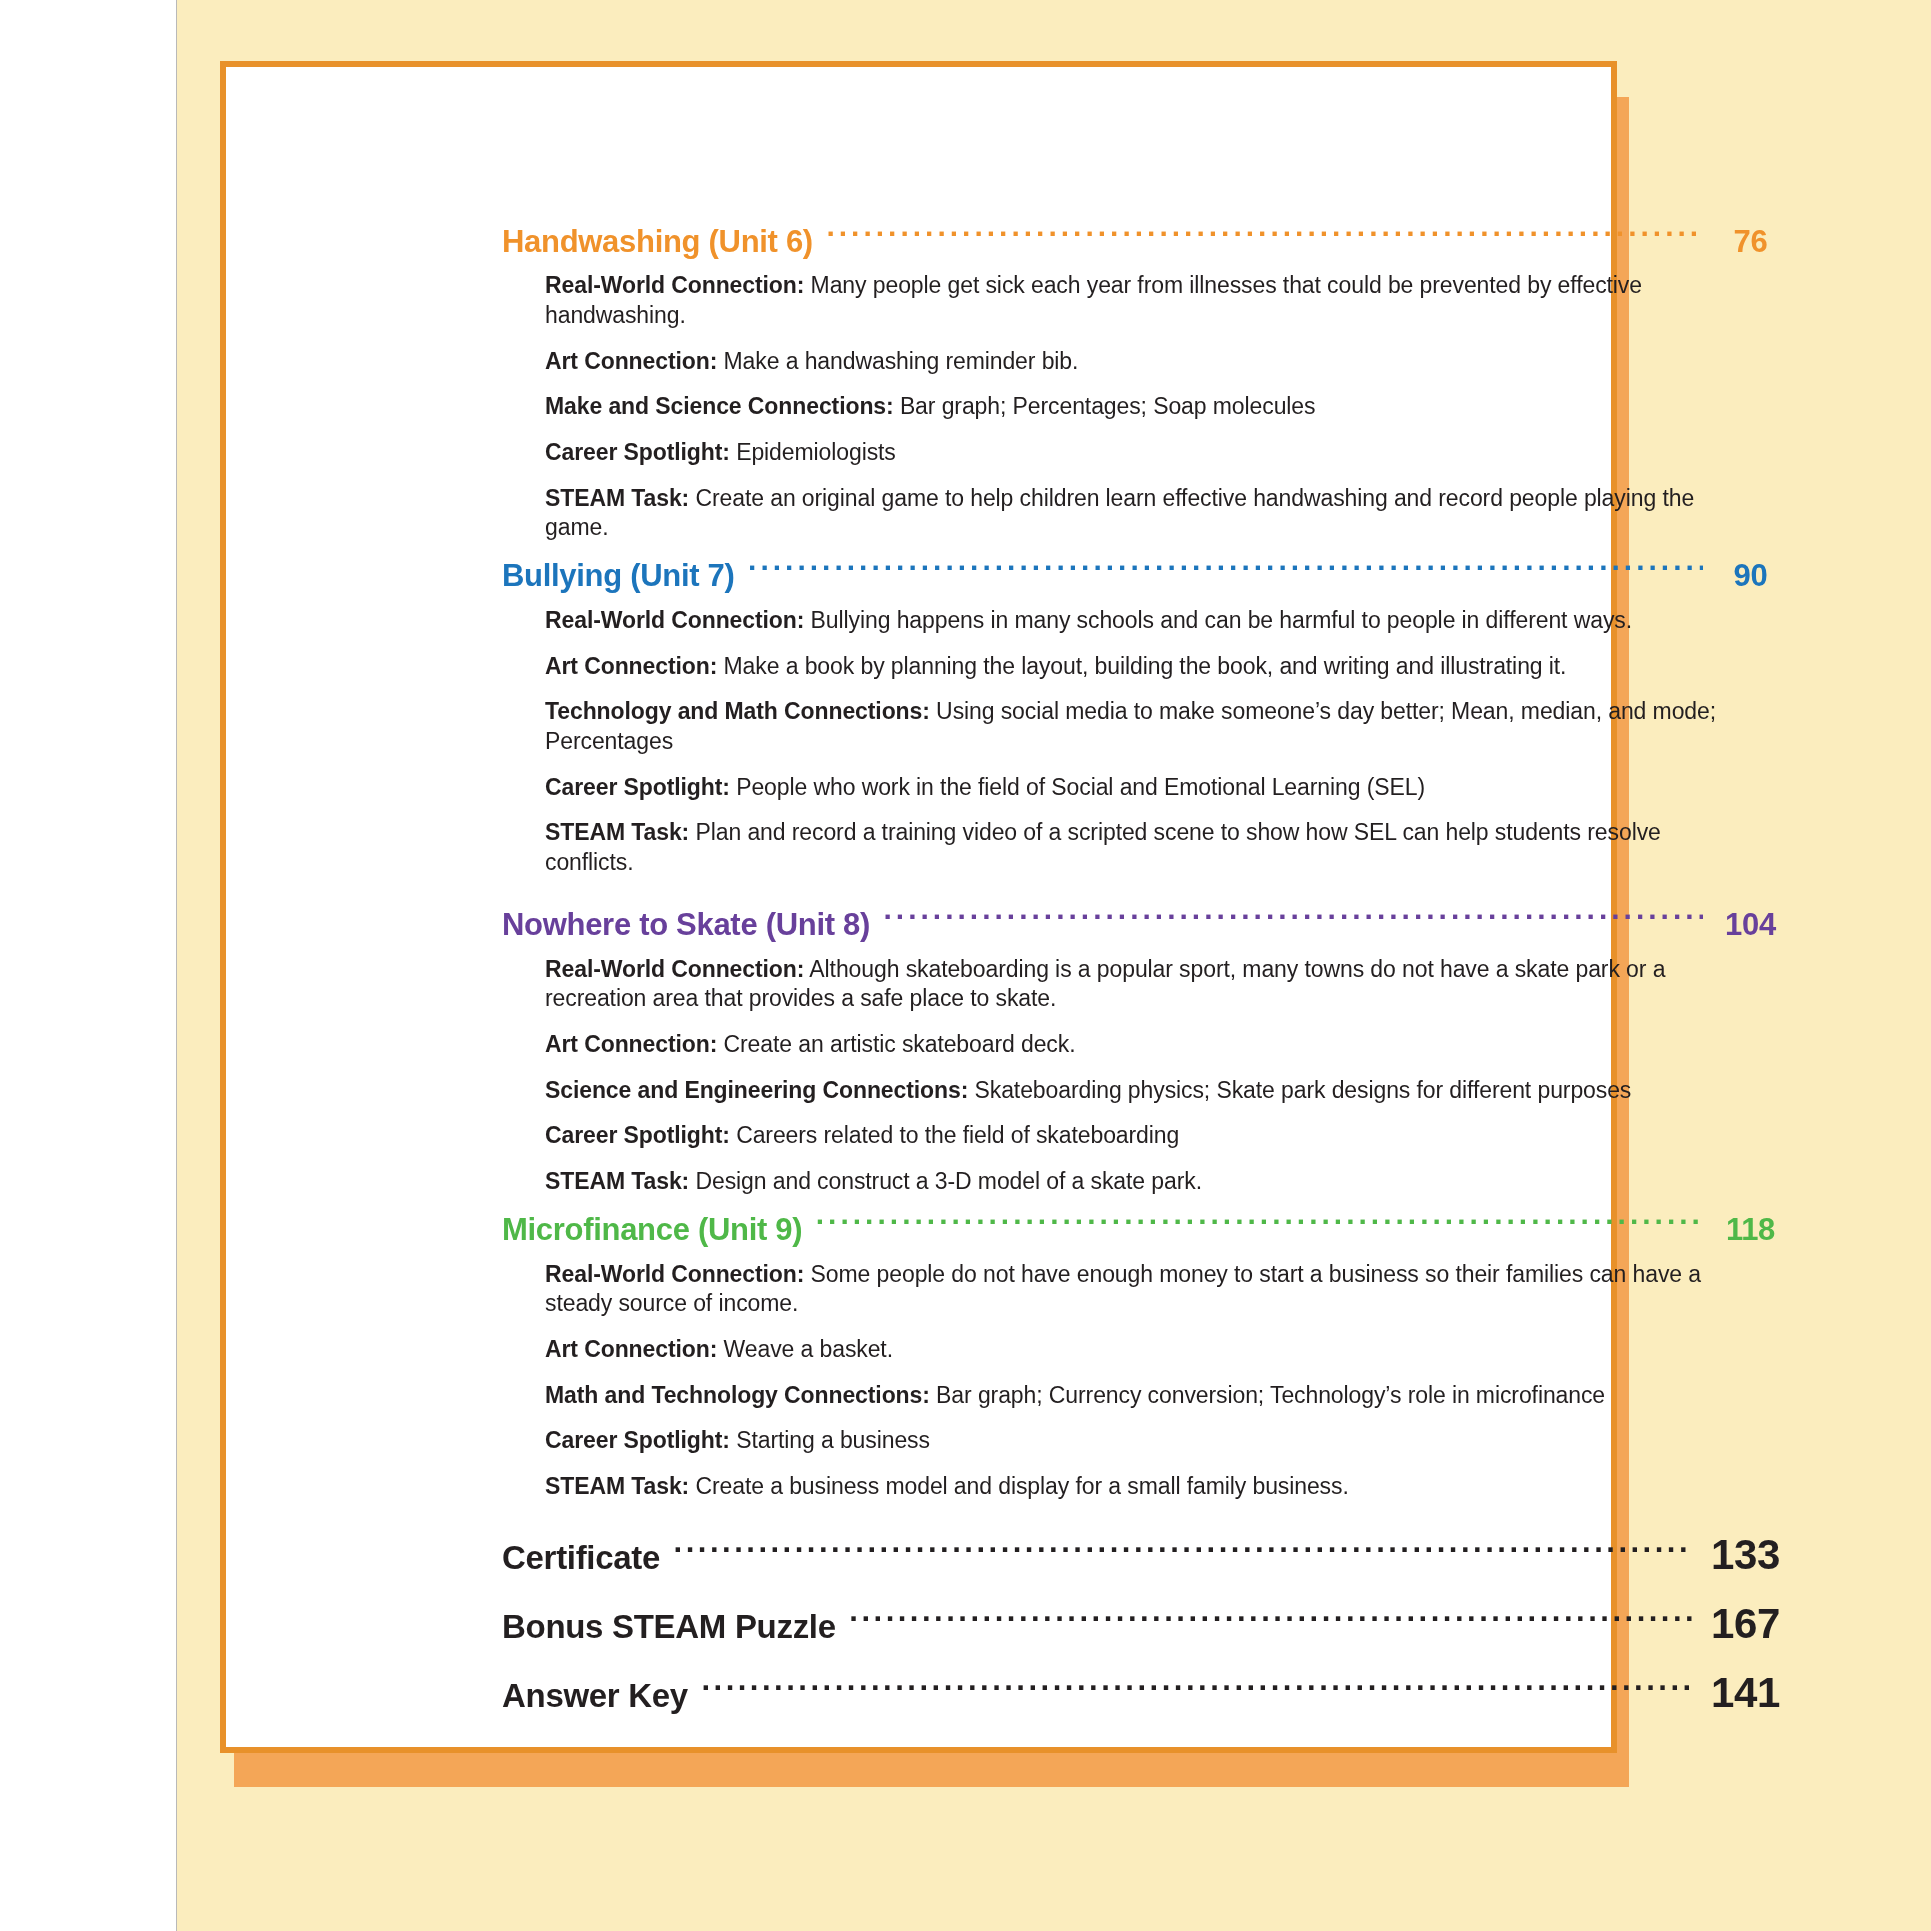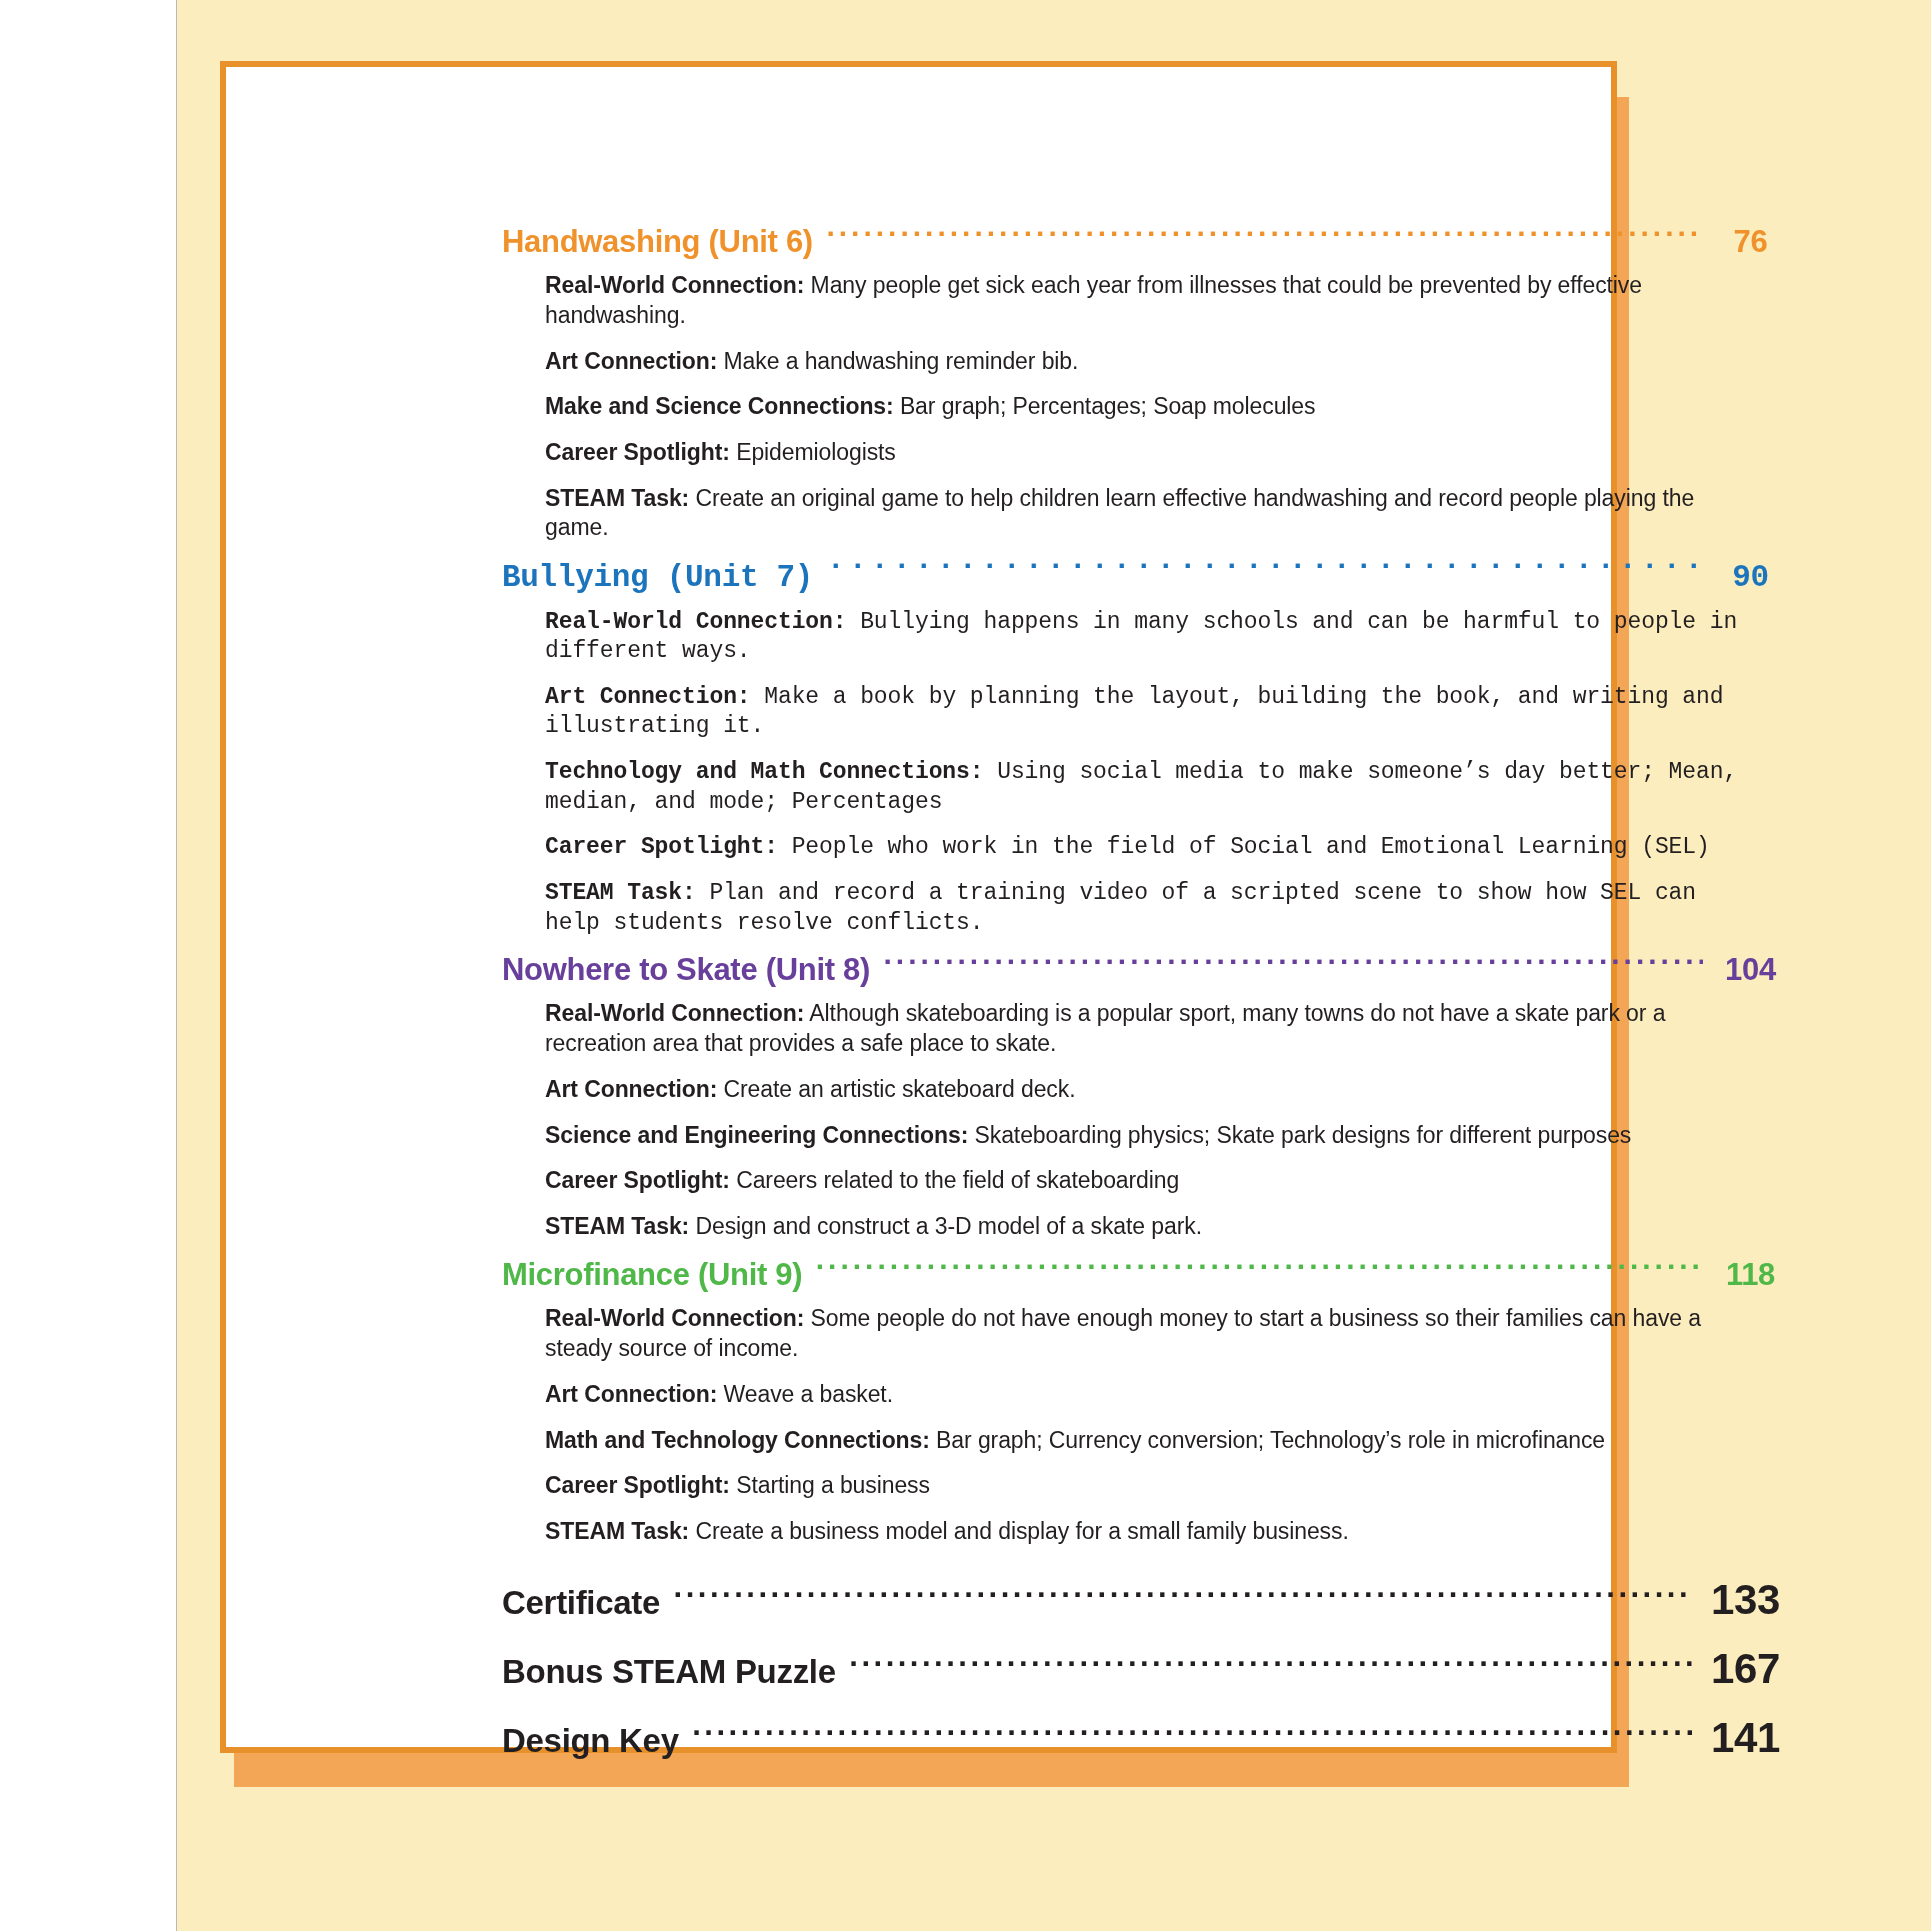--- a/index.html
+++ b/index.html
@@ -99,21 +99,21 @@
     font-size: 23px;
     line-height: 1.28;
     color: #231F20;
     margin-bottom: 16.4px;
     letter-spacing: -0.1px;
   }
   .detail:last-child { margin-bottom: 0; }
   .detail b { font-weight: bold; }
 
   .unit-block.u-orange { margin-bottom: 12.6px; }
-  .unit-block.u-blue   { margin-bottom: 11px; font-family: Liberation Mono, monospace; }
+  .unit-block.u-blue   { margin-bottom: 27px; }
   .unit-block.u-purple { margin-bottom: 12.6px; }
   .unit-block.u-green  { margin-bottom: 29px; }
 
   
   .backmatter { margin-top: 13.5px; }
   .back-row { margin-bottom: 21px; }
   .back-row .toc-head { font-size: 33px; }
   .back-row .toc-head .pageno { font-size: 42px; min-width: 81px; }
   .back-row .toc-head .leader::after { font-size: 31px; letter-spacing: 3.5px; }
 </style>
@@ -199,21 +199,21 @@
         </div>
         <div class="back-row">
           <div class="toc-head c-black">
             <span class="title">Bonus STEAM Puzzle</span>
             <span class="leader"></span>
             <span class="pageno">167</span>
           </div>
         </div>
         <div class="back-row">
           <div class="toc-head c-black">
-            <span class="title">Design Key</span>
+            <span class="title">Answer Key</span>
             <span class="leader"></span>
             <span class="pageno">141</span>
           </div>
         </div>
       </div>
 
     </div>
   </div>
 </div>
 

